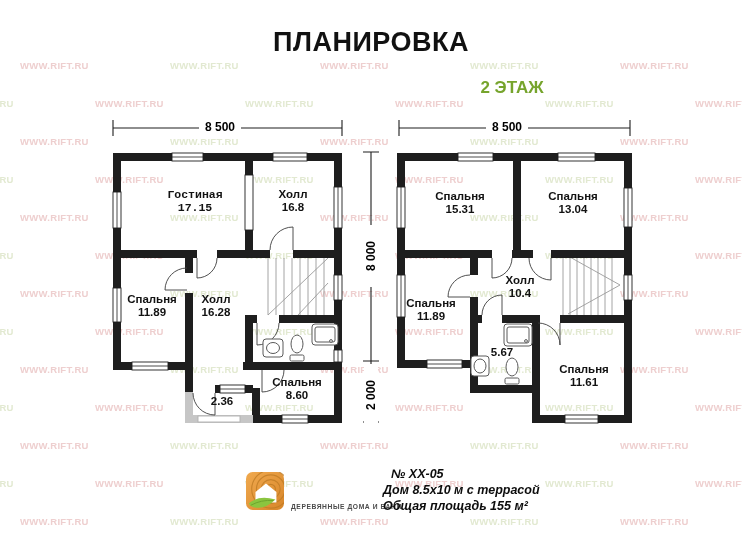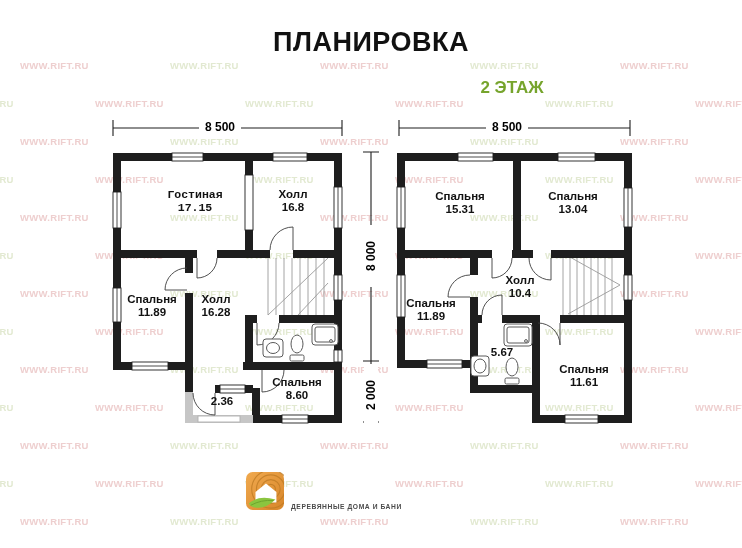--- a/index.html
+++ b/index.html
@@ -338,15 +338,20 @@
         <circle cx="26" cy="18" r="5"></circle>
           <circle cx="26" cy="18" r="10"></circle>
         <circle cx="26" cy="18" r="15"></circle>
           <circle cx="26" cy="18" r="20"></circle>
       </g>
       <path d="M10 21 L21 12 L32 21 L32 32 L10 32 Z" fill="#ffffff"></path>
       <path d="M3 33 Q13 24 31 29 Q20 40 8 37 Q4 36 3 33 Z" fill="#8bc53f"></path>
       <path d="M5 35 Q16 29 29 30" stroke="#6da32c" stroke-width="1" fill="none"></path>
     </svg>
     <div class="tagline">ДЕРЕВЯННЫЕ ДОМА И БАНИ</div>
+    <div class="info">
+      <div class="l1">№ ХХ-05</div>
+      <div>Дом 8.5х10 м с террасой</div>
+      <div>Общая площадь 155 м²</div>
+    </div>
   </div>
 
 </div>
 
 </body></html>

